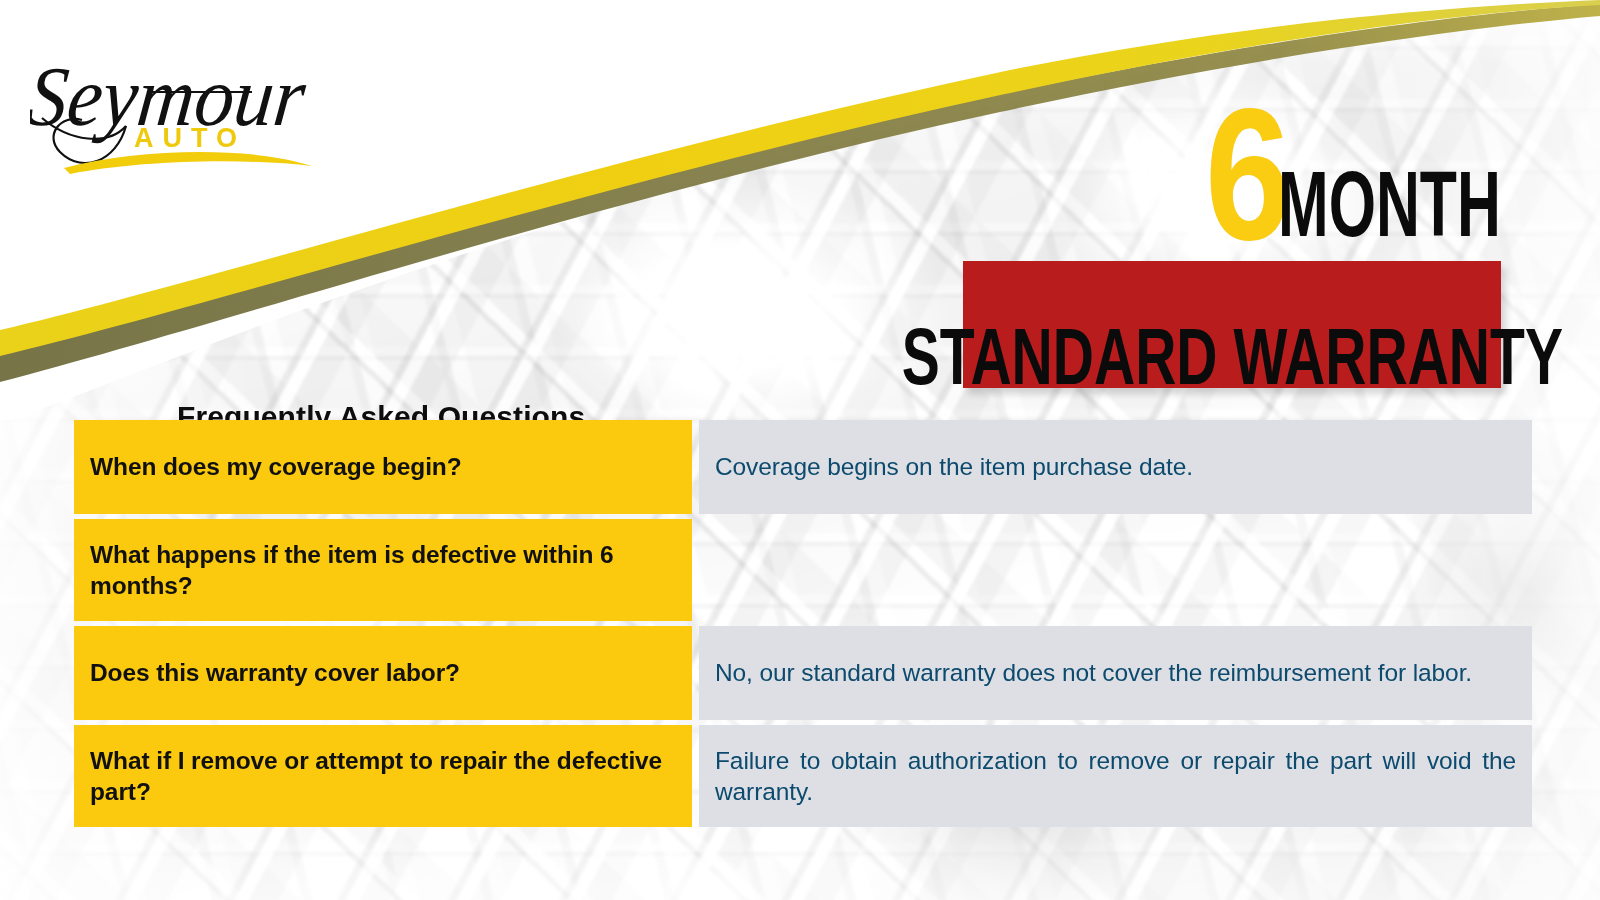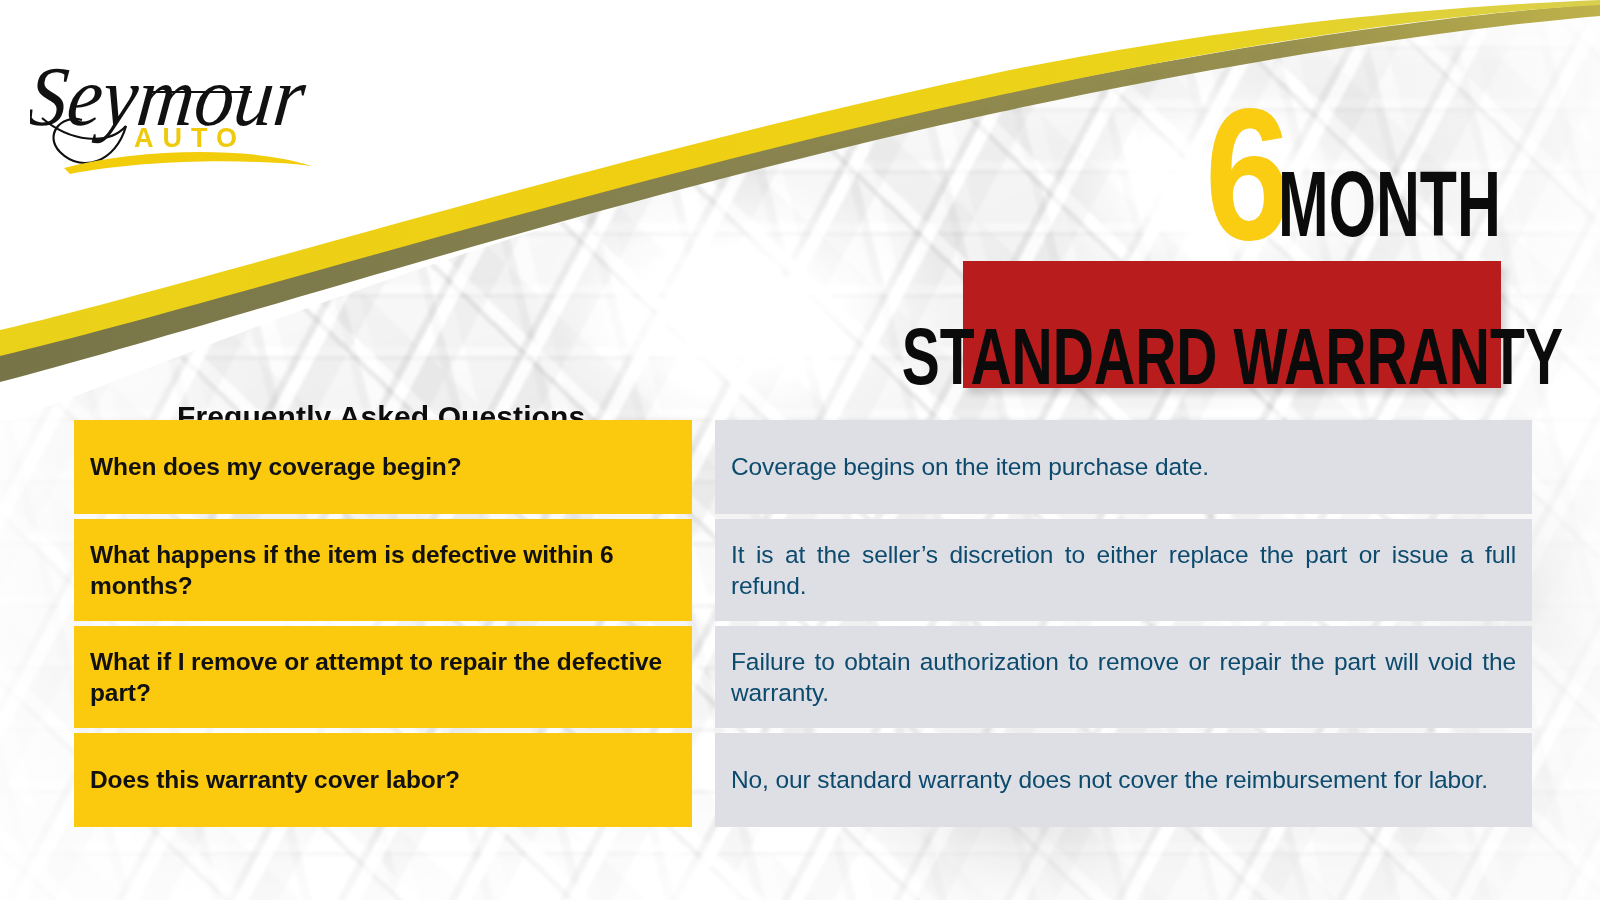--- a/index.html
+++ b/index.html
@@ -163,21 +163,21 @@
   .faq-table {
     position: absolute;
     left: 74px; top: 420px;
     width: 1458px;
     display: flex;
     flex-direction: column;
     gap: 5px;
   }
   .faq-row {
     display: flex;
-    gap: 23px;
+    gap: 7px;
   }
   .q-cell {
     width: 618px;
     flex: 0 0 618px;
     background: #FBC90E;
     padding: 18px 16px 18px 16px;
     box-sizing: border-box;
     display: flex;
     align-items: center;
     min-height: 94px;
@@ -275,38 +275,35 @@
       </div>
       <div class="a-cell">
         <span class="a-text">Coverage begins on the item purchase date.</span>
       </div>
     </div>
 
     <div class="faq-row row-tall">
       <div class="q-cell">
         <span class="q-text">What happens if the item is defective within 6 months?</span>
       </div>
+    </div>
+
+    <div class="faq-row">
+      <div class="q-cell">
+        <span class="q-text">Does this warranty cover labor?</span>
+      </div>
       <div class="a-cell">
-        <span class="a-text">It is at the seller’s discretion to either replace the part or issue a full refund.</span>
+        <span class="a-text">No, our standard warranty does not cover the reimbursement for labor.</span>
       </div>
     </div>
 
     <div class="faq-row row-tall">
       <div class="q-cell">
         <span class="q-text">What if I remove or attempt to repair the defective part?</span>
       </div>
       <div class="a-cell">
         <span class="a-text">Failure to obtain authorization to remove or repair the part will void the warranty.</span>
       </div>
     </div>
 
-    <div class="faq-row">
-      <div class="q-cell">
-        <span class="q-text">Does this warranty cover labor?</span>
-      </div>
-      <div class="a-cell">
-        <span class="a-text">No, our standard warranty does not cover the reimbursement for labor.</span>
-      </div>
-    </div>
-
   </div>
 
 </div>
 
 </body></html>

